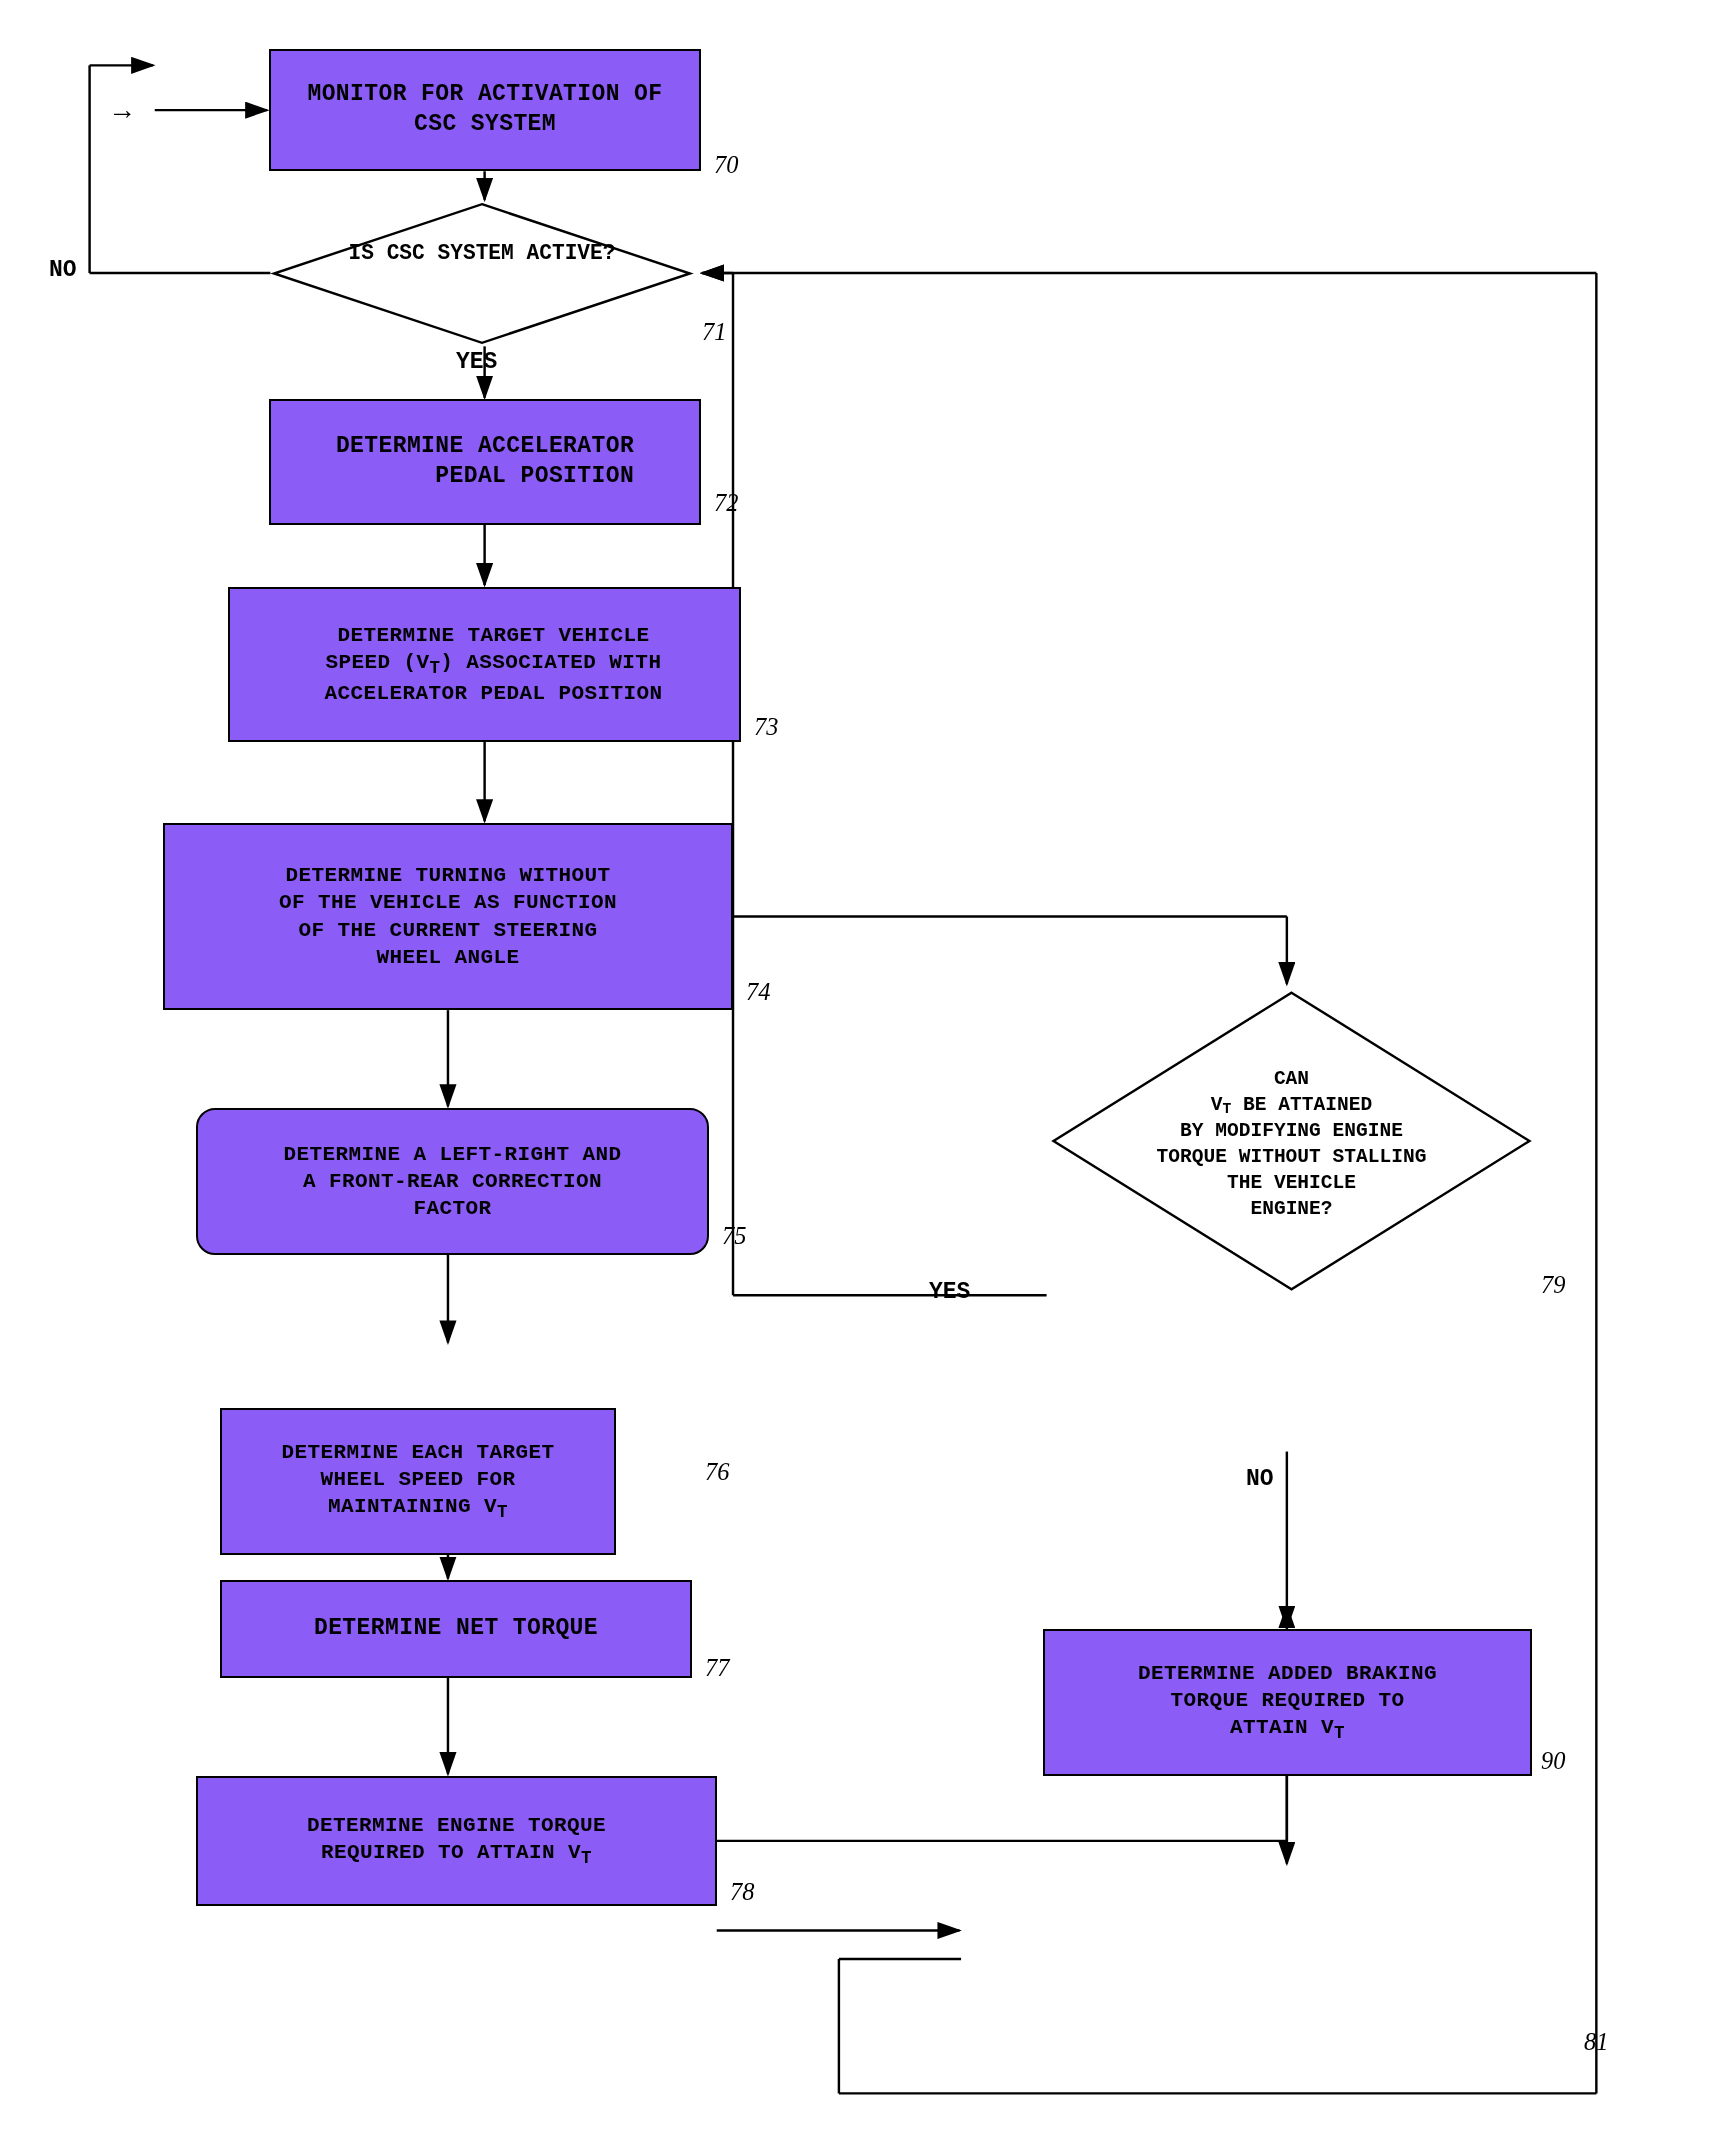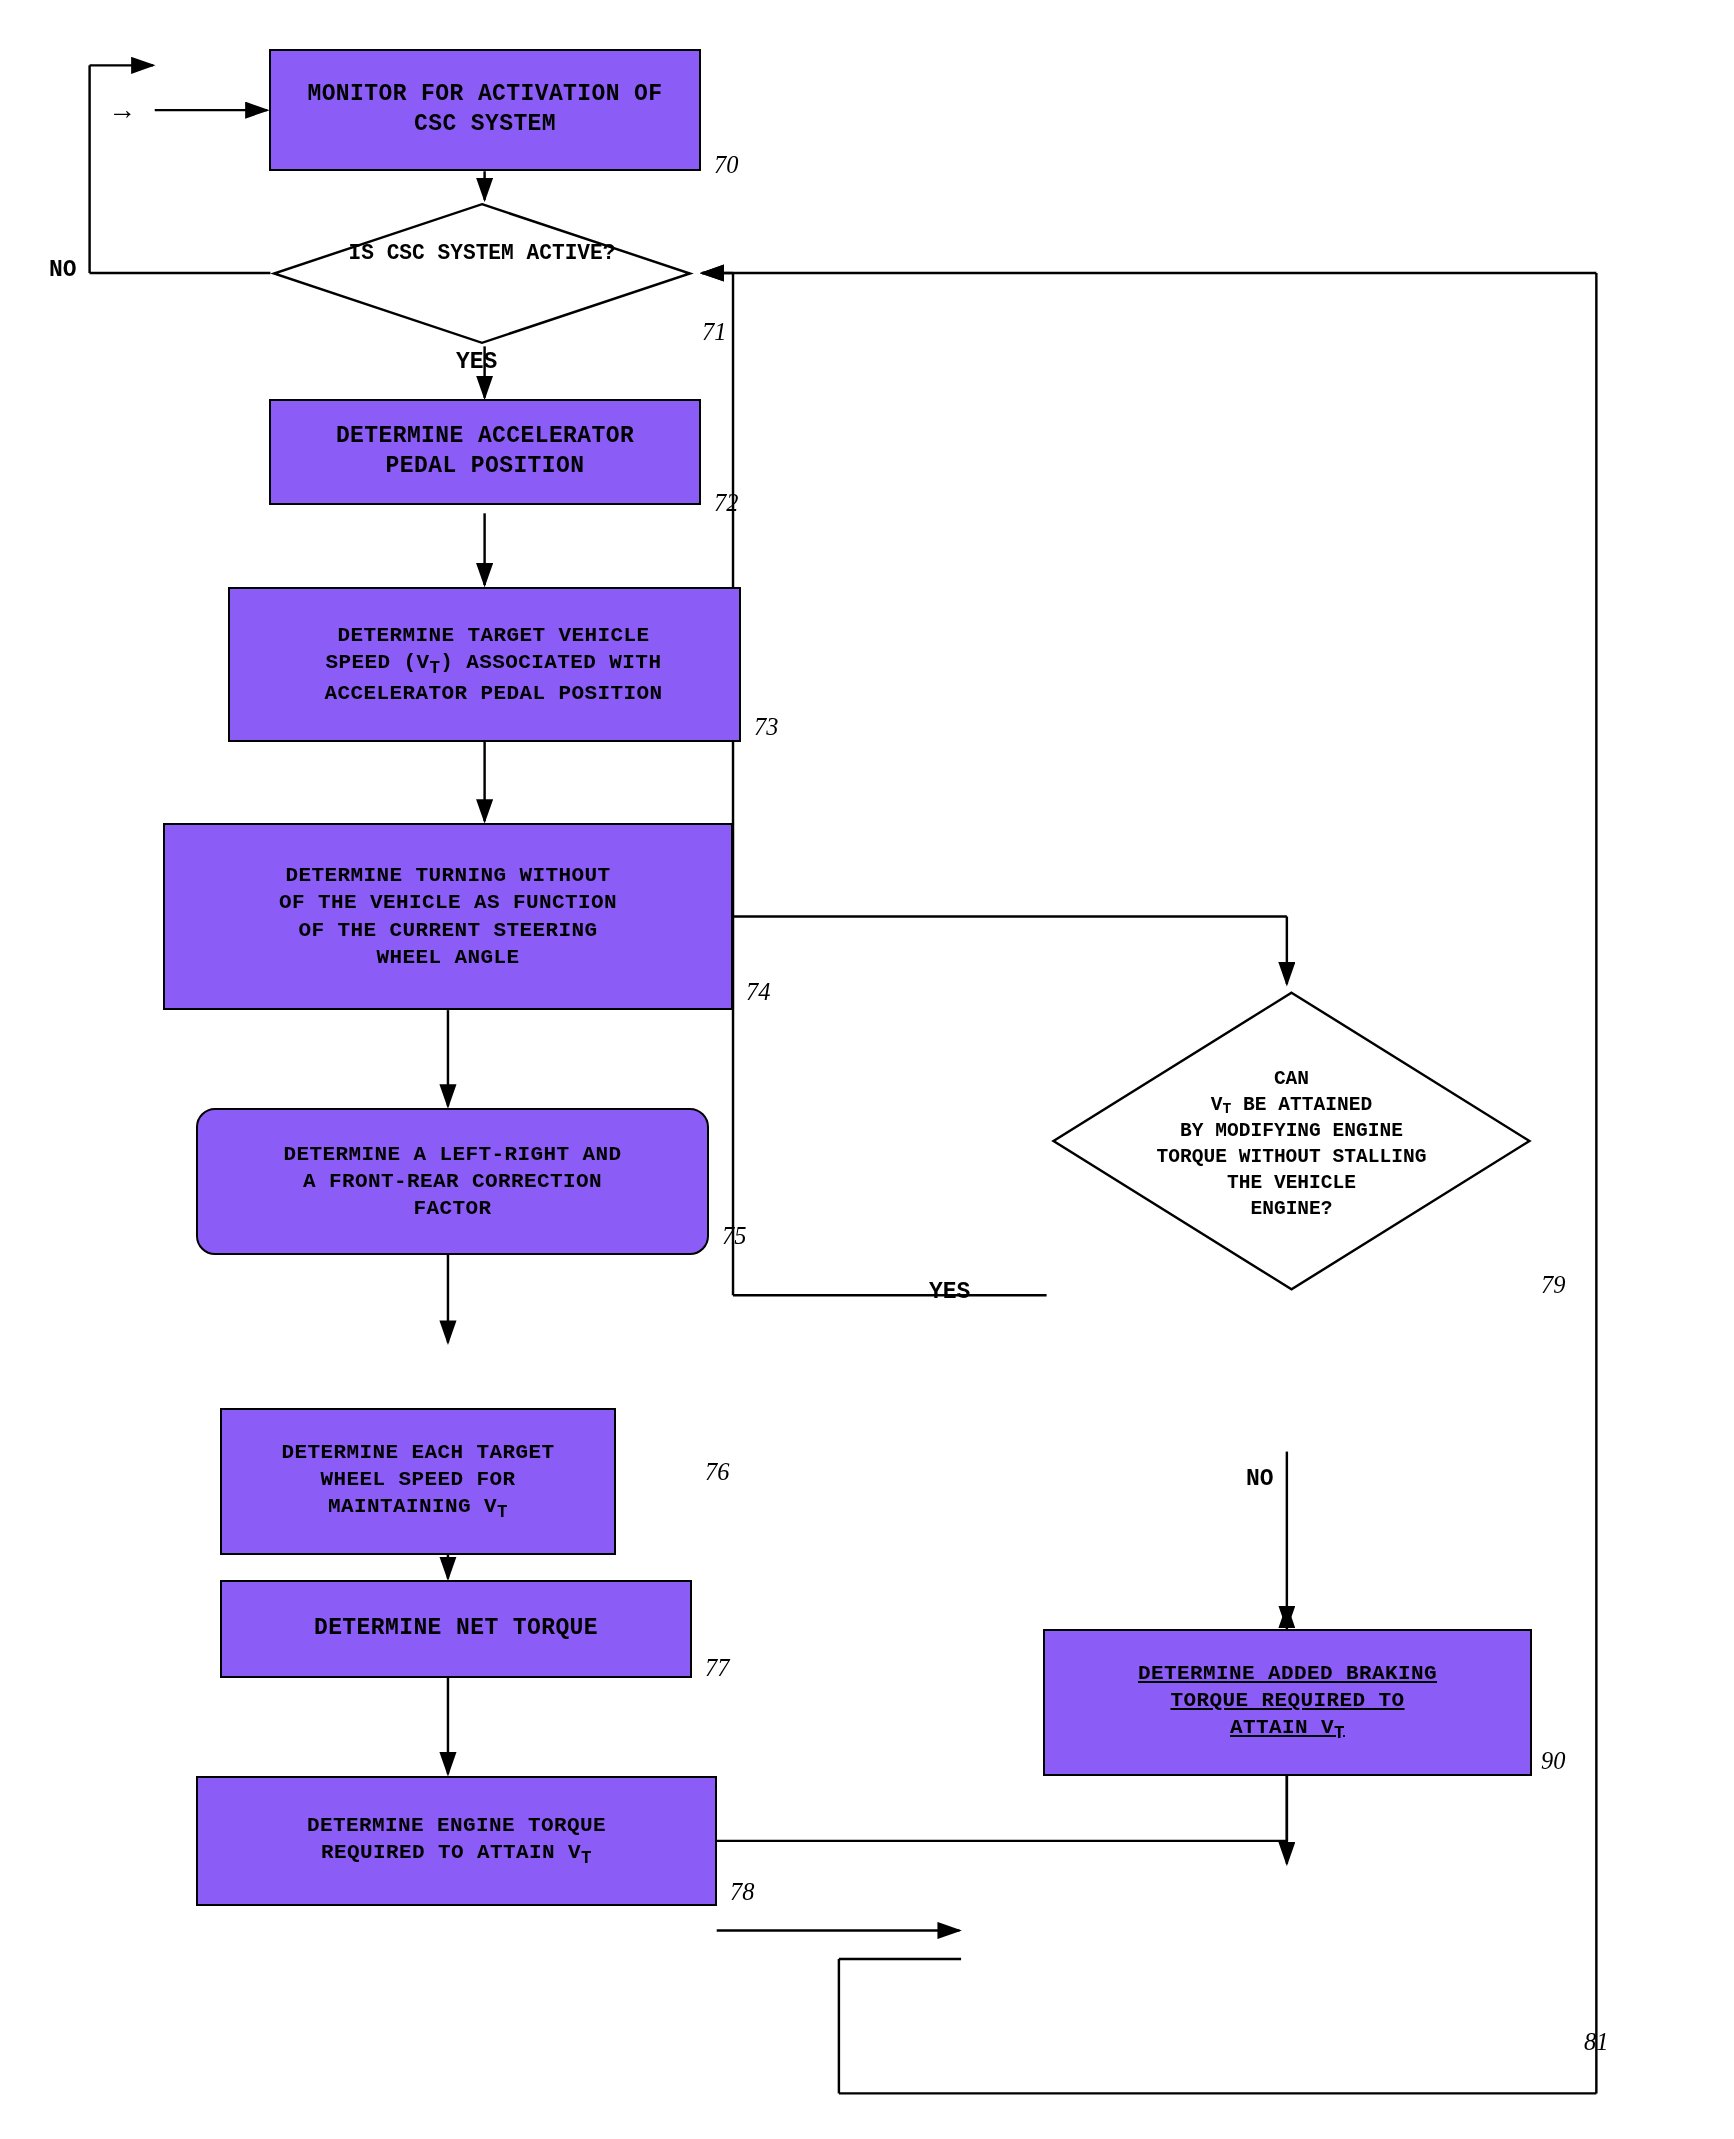--- a/index.html
+++ b/index.html
@@ -132,21 +132,21 @@
       <polygon points="260,5 515,90 260,175 5,90" fill="white" stroke="black" stroke-width="3"></polygon>
       <text x="260" y="72" text-anchor="middle" font-family="Courier New, monospace" font-size="26" font-weight="bold">IS CSC SYSTEM ACTIVE?</text>
     </svg>
   </div>
   <div class="ref-num" style="left:702px; top:318px;">71</div>
 
   <div class="label-text" style="left:456px; top:349px; font-size:23px; font-weight:bold;">YES</div>
 
   <div class="label-text" style="left:49px; top:257px; font-size:23px; font-weight:bold;">NO</div>
 
-  <div class="flow-box" style="left:269px; top:399px; width:432px; height:106px;">
+  <div class="flow-box" style="left:269px; top:399px; width:432px; height:126px;text-align:right;">
     <span style="white-space:pre-line;">DETERMINE ACCELERATOR
 PEDAL POSITION</span>
   </div>
   <div class="ref-num" style="left:714px; top:489px;">72</div>
 
   <div class="flow-box" style="left:228px; top:587px; width:513px; height:155px;padding-left:30px;">
     <span style="white-space:pre-line; font-size:21px;">DETERMINE TARGET VEHICLE
 SPEED (V<sub>T</sub>) ASSOCIATED WITH
 ACCELERATOR PEDAL POSITION</span>
   </div>
@@ -196,21 +196,21 @@
       <text x="300" y="280" text-anchor="middle" font-family="Courier New, monospace" font-size="24" font-weight="bold">ENGINE?</text>
     </svg>
   </div>
   <div class="ref-num" style="left:1541px; top:1271px;">79</div>
 
   <div class="label-text" style="left:929px; top:1279px; font-size:23px; font-weight:bold;">YES</div>
 
   <div class="label-text" style="left:1246px; top:1466px; font-size:23px; font-weight:bold;">NO</div>
 
   <div class="flow-box" style="left:1043px; top:1629px; width:489px; height:147px;">
-    <span style="white-space:pre-line; font-size:21px;text-decoration:underline;">DETERMINE ADDED BRAKING
+    <span style="white-space:pre-line; font-size:21px;">DETERMINE ADDED BRAKING
 TORQUE REQUIRED TO
 ATTAIN V<sub>T</sub></span>
   </div>
   <div class="ref-num" style="left:1541px; top:1747px;">90</div>
 
   <div class="ref-num" style="left:1584px; top:2028px;">81</div>
 
 </div>
 
 

